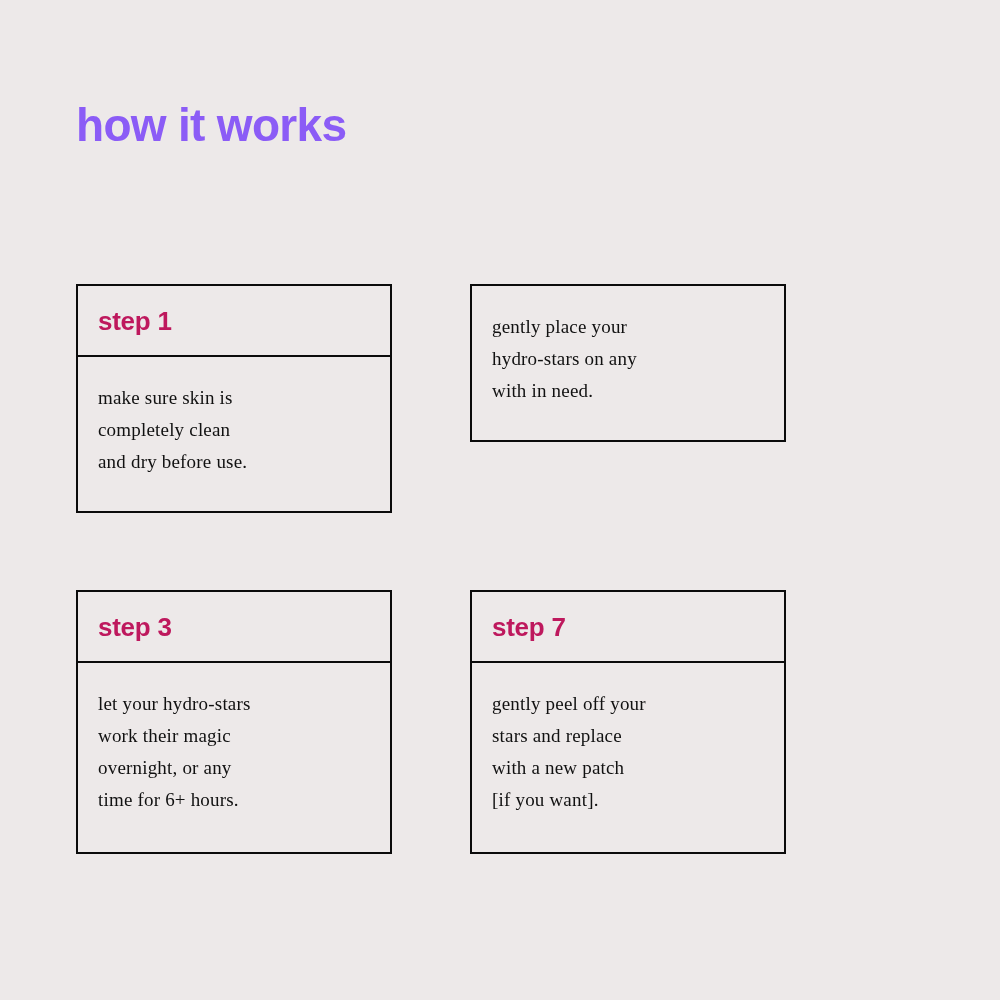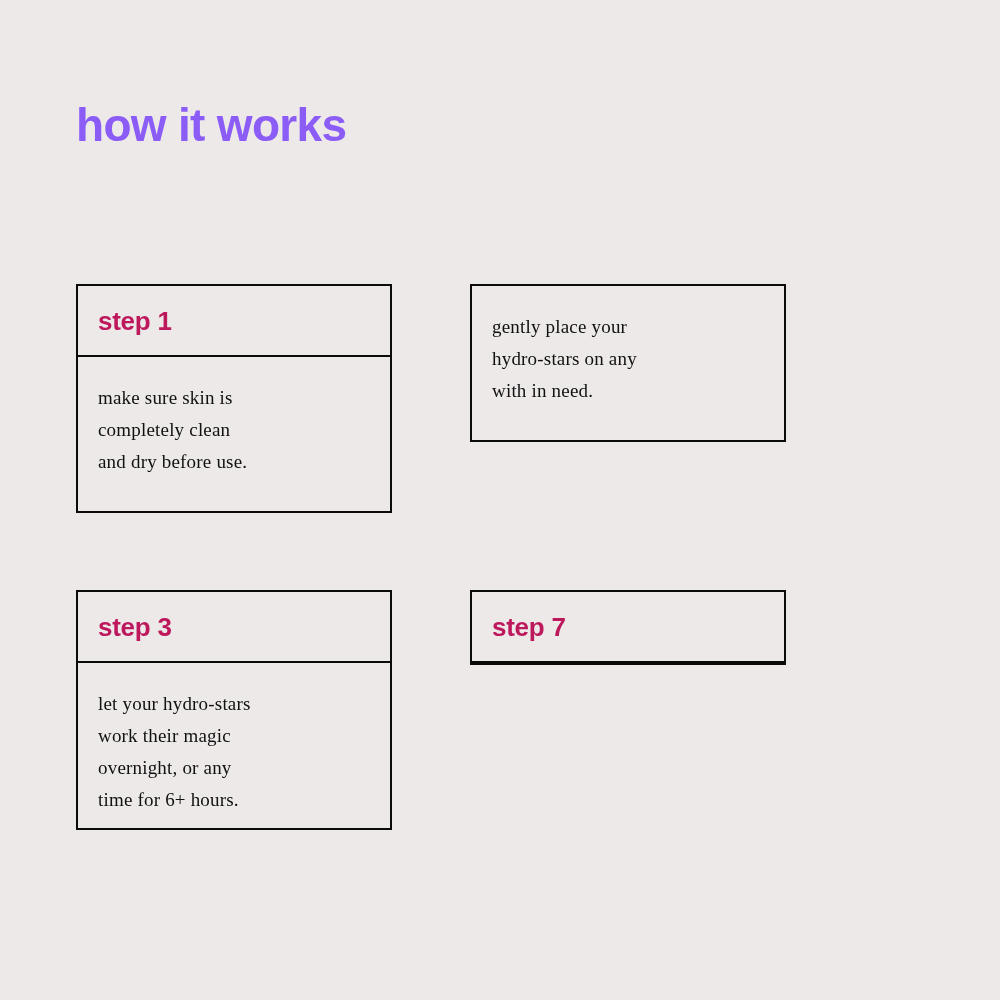--- a/index.html
+++ b/index.html
@@ -84,21 +84,21 @@
     font-family: Liberation Serif, serif;
     font-size: 19px;
     line-height: 32px;
     letter-spacing: 0.01em;
     color: #111111;
     white-space: pre-line;
   }
 
   
   .step-card.is-tall .step-card-body {
-    padding-bottom: 12px;
+    padding-bottom: 36px;
   }
 </style>
 </head>
 <body>
 
 <div class="page">
 
   <h1 class="page-title">how it works</h1>
 
   <div class="steps-grid">
@@ -131,16 +131,22 @@
 work their magic
 overnight, or any
 time for 6+ hours.</p>
       </div>
     </section>
 
     <section class="step-card is-tall">
       <div class="step-card-header">
         <span class="step-card-title">step 7</span>
       </div>
+      <div class="step-card-body">
+        <p class="step-card-text">gently peel off your
+stars and replace
+with a new patch
+[if you want].</p>
+      </div>
     </section>
 
   </div>
 </div>
 
 </body></html>

